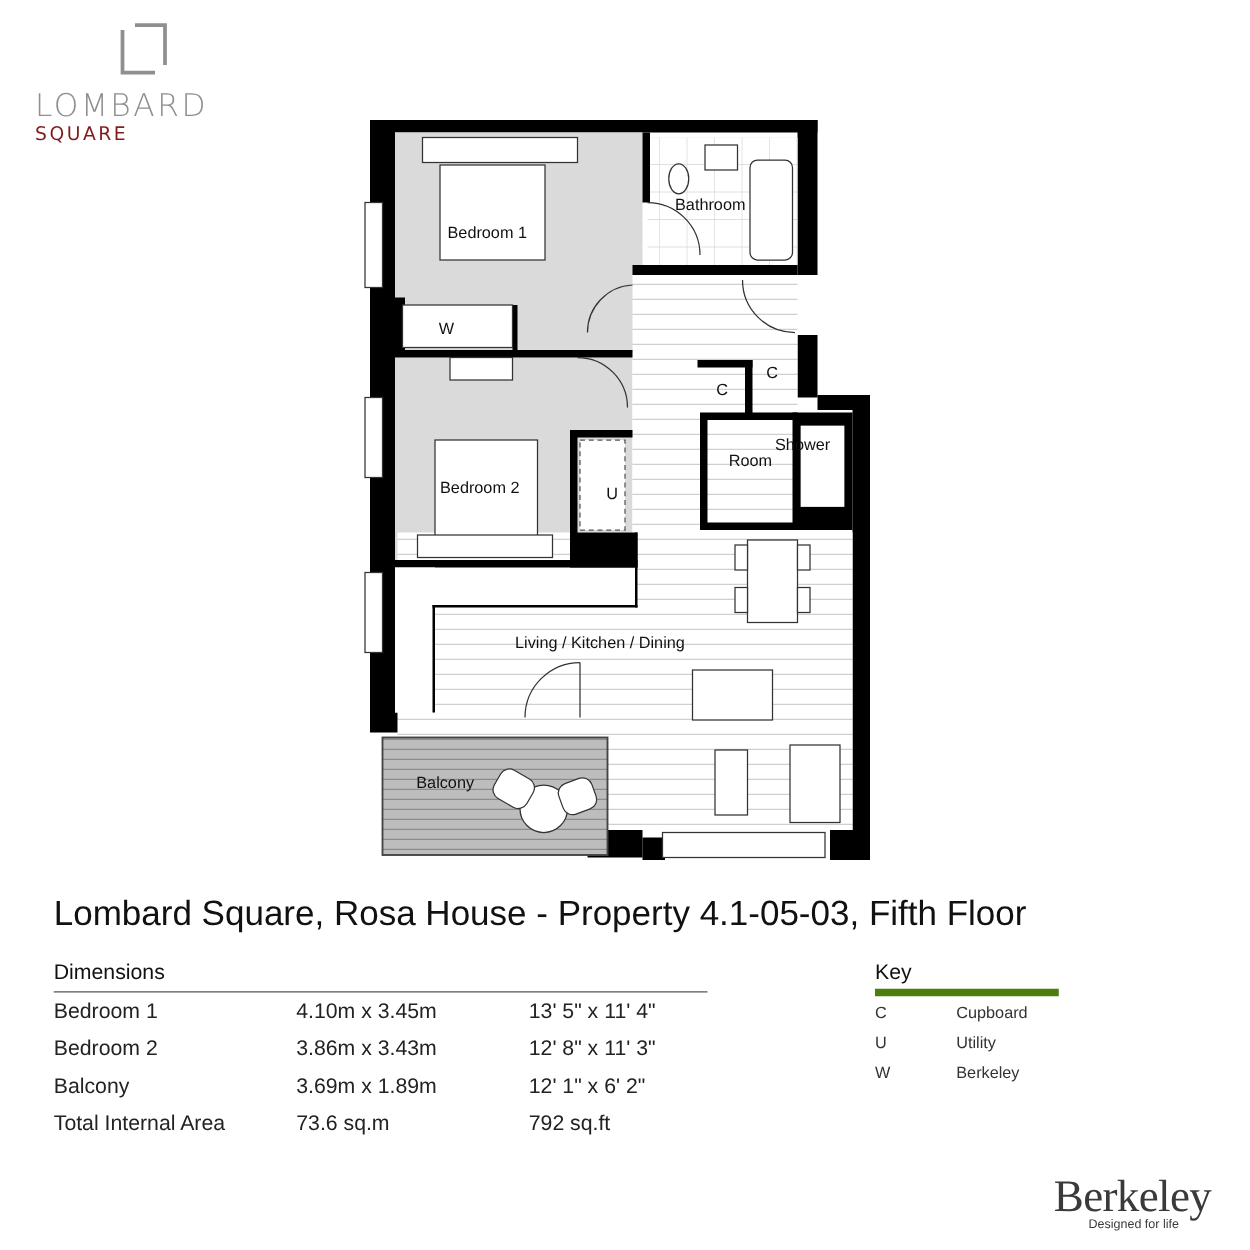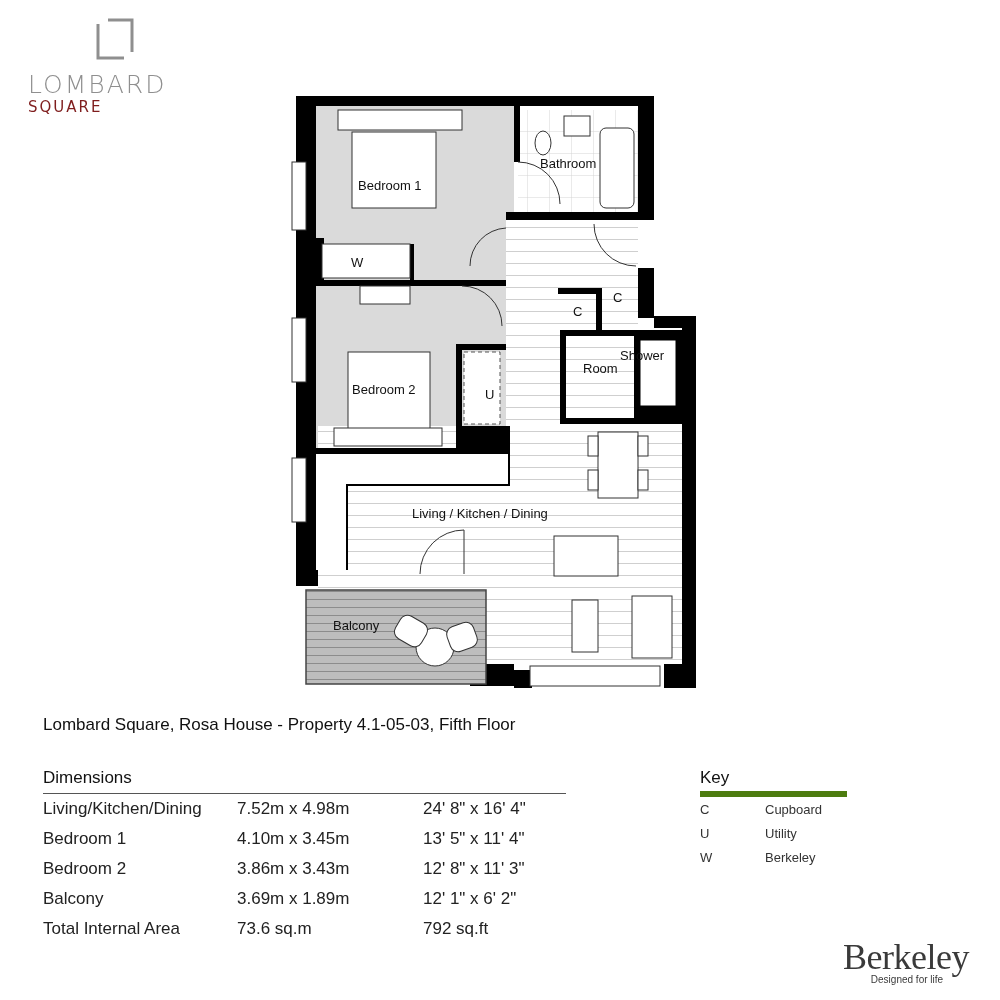--- a/index.html
+++ b/index.html
@@ -3,21 +3,21 @@
 <meta charset="utf-8">
 <style>
   html, body { margin: 0; padding: 0; background: #ffffff; }
   body { width: 1000px; height: 1000px; position: relative; overflow: hidden; font-family: "Liberation Sans", sans-serif; color: #111; }
   .logo { position: absolute; left: 28px; top: 14px; width: 165px; text-align: left; }
   .logo-mark { width: 165px; height: 50px; display: block; }
   .logo-name { font-family: "DejaVu Sans", sans-serif; font-size: 25px; letter-spacing: 2px; color: #8f8f8f; font-weight: 300; margin-top: 8px; line-height: 26px; }
   .logo-sub { font-family: "DejaVu Sans", sans-serif; font-size: 15px; letter-spacing: 2px; color: #7f1d1d; line-height: 18px; }
   .plan { position: absolute; left: 0; top: 0; width: 1000px; height: 700px; }
   .room-label { position: absolute; font-size: 13px; color: #111; white-space: nowrap; text-align: center; }
-  .title { position: absolute; left: 43px; top: 715px; font-size: 17px; color: #111; white-space: nowrap; }
+  .title { position: absolute; left: 43px; top: 715px; font-size: 28px; color: #111; white-space: nowrap; }
   .dims { position: absolute; left: 43px; top: 768px; width: 523px; }
   .dims-head { font-size: 17px; padding-bottom: 5px; border-bottom: 1px solid #555; }
   .dims-row { display: flex; height: 30px; align-items: center; font-size: 17px; color: #222; }
   .dims-row:first-of-type { margin-top: 2px; }
   .c1 { width: 194px; }
   .c2 { width: 186px; }
   .c3 { flex: 1; }
   .key { position: absolute; left: 700px; top: 768px; width: 147px; }
   .key-head { font-size: 17px; padding-bottom: 3px; border-bottom: 6px solid #4d7c0f; }
   .key-row { display: flex; height: 24px; align-items: center; font-size: 13px; color: #333; }
@@ -169,25 +169,20 @@
 <div class="room-label" style="left:583px;top:361px;">Room</div>
 <div class="room-label" style="left:485px;top:387px;">U</div>
 <div class="room-label" style="left:412px;top:506px;">Living / Kitchen / Dining</div>
 <div class="room-label" style="left:333px;top:618px;">Balcony</div>
 
 <div class="title">Lombard Square, Rosa House - Property 4.1-05-03, Fifth Floor</div>
 
 <div class="dims">
   <div class="dims-head">Dimensions</div>
   <div class="dims-row">
-    <span class="c1">Living/Kitchen/Dining</span>
-    <span class="c2">7.52m x 4.98m</span>
-    <span class="c3">24' 8" x 16' 4"</span>
-  </div>
-  <div class="dims-row">
     <span class="c1">Bedroom 1</span>
     <span class="c2">4.10m x 3.45m</span>
     <span class="c3">13' 5" x 11' 4"</span>
   </div>
   <div class="dims-row">
     <span class="c1">Bedroom 2</span>
     <span class="c2">3.86m x 3.43m</span>
     <span class="c3">12' 8" x 11' 3"</span>
   </div>
   <div class="dims-row">

